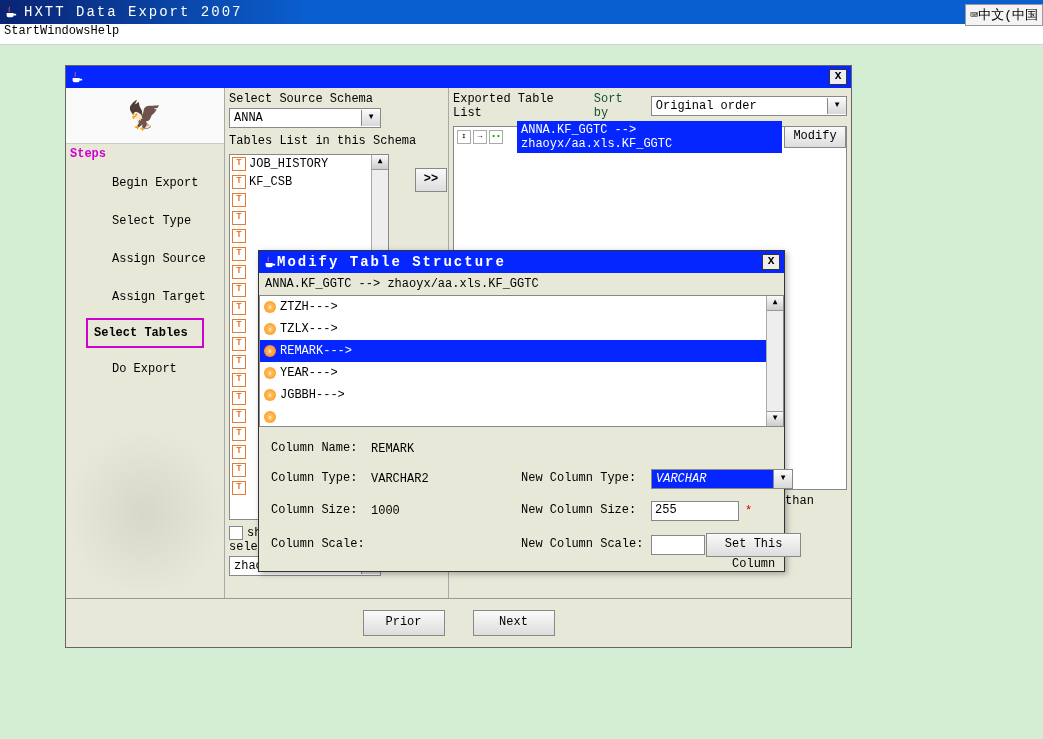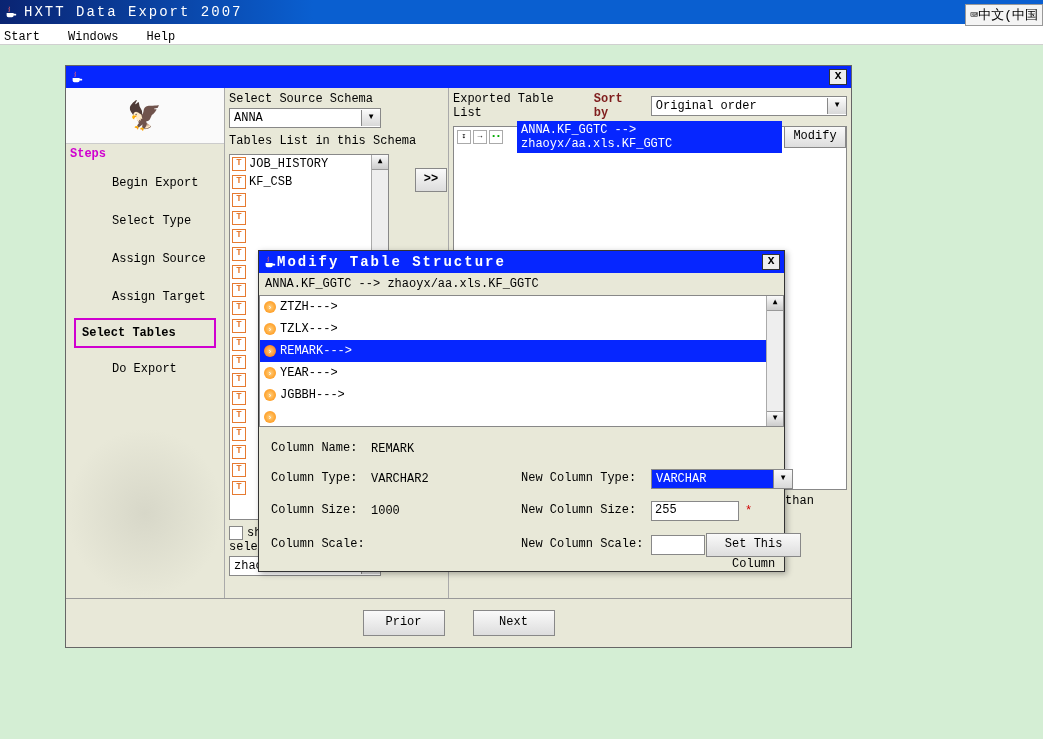--- a/index.html
+++ b/index.html
@@ -26,23 +26,23 @@
   background: #f4f4f4;
   border: 1px solid #999;
   padding: 1px 4px;
   font-size: 13px;
 }
 .menu-bar {
   height: 20px;
   background: #fff;
   border-bottom: 1px solid #d0d0d0;
   display: flex;
-  align-items: flex-end;
+  align-items: flex-start;
   padding-left: 4px;
-  gap: 28px;
+  gap: 0;
 }
 .menu-bar span { }
 .desktop {
   position: relative;
   width: 1043px;
   height: 695px;
   background: #d4eed4;
 }
 
 .jdbc-window {
@@ -100,21 +100,21 @@
   padding: 3px 4px;
   font-weight: bold;
 }
 .step-item {
   padding: 12px 4px 12px 10px;
   border-bottom: 0;
   margin-left: 36px;
 }
 .step-item.current {
   border: 2px solid #d000d0;
-  margin: 2px 8px;
+  margin: 2px 20px;
   padding: 6px 6px;
   font-weight: bold;
 }
 .sidebar-bg {
   position: absolute;
   left: 0; right: 0; bottom: 0;
   height: 170px;
   background: radial-gradient(ellipse at center, #ccccbe 0%, #e8e8d8 70%);
   opacity: 0.6;
   pointer-events: none;
@@ -196,21 +196,21 @@
   flex: 1;
   padding: 4px;
   background: #e8e8d8;
   position: relative;
 }
 .export-header {
   display: flex;
   align-items: center;
   gap: 8px;
 }
-.sortby-label { color: #7f1d1d; font-weight: bold; }
+.sortby-label { color: #14532d; }
 .export-list {
   margin-top: 6px;
   height: 362px;
   border: 1px solid #888;
   background: #fff;
   position: relative;
 }
 .export-row {
   display: flex;
   align-items: center;
@@ -303,20 +303,21 @@
   row-gap: 12px;
   padding: 14px 12px;
   align-items:center;
 }
 .detail-grid .label {}
 .val {}
 .select-blue {
   display:flex;
   width: 140px;
   border:1px solid #888;
+  font-style:italic;
 }
 .select-blue span { flex:1; background:#0626ff; color:#fff; padding:2px 4px;}
 .select-blue .drop-btn { width:18px; background:linear-gradient(#fafafa,#d8d8d8); border-left:1px solid #888; text-align:center;}
 .text-input { width:80px; height:16px; border:1px solid #888; background:#fff; padding:1px 3px;}
 .star { color:#d00000; margin-left:6px;}
 .set-btn {
   width: 100px; height:22px;
   border:1px solid #888; background:linear-gradient(#fafafa,#ddd);
   text-align:center; line-height:20px;
   grid-column: 4; justify-self:end;

